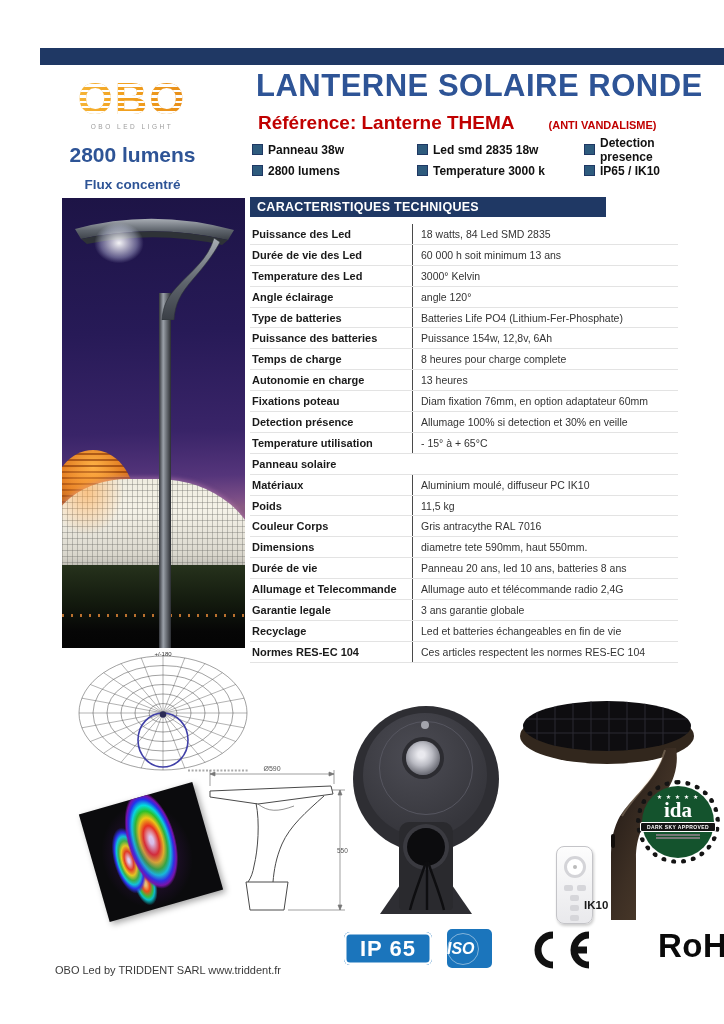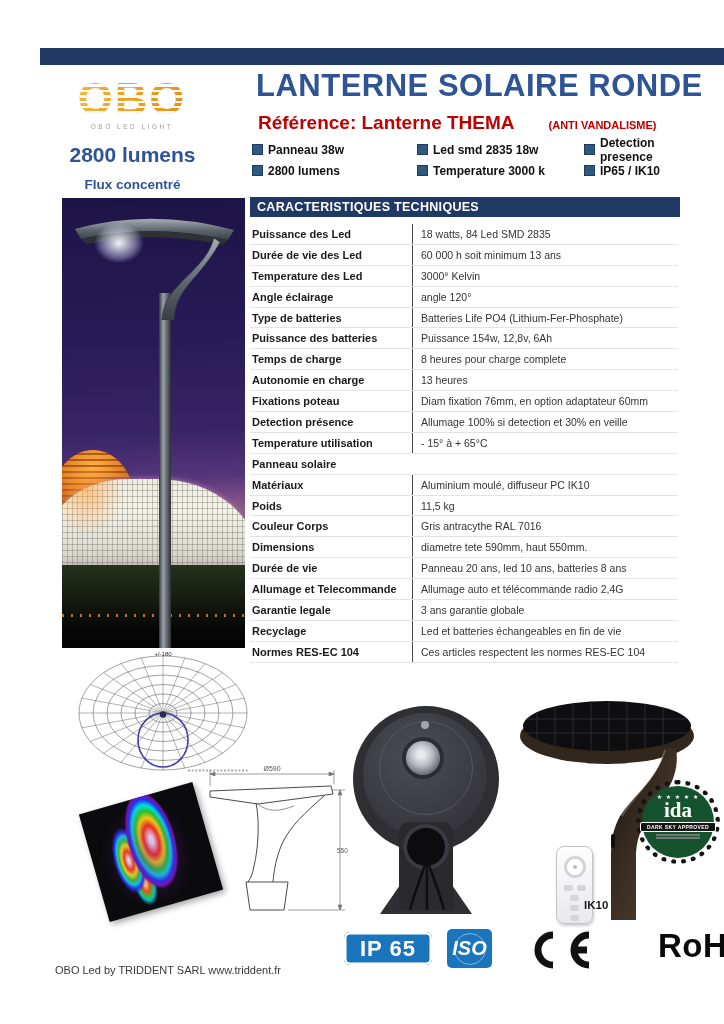--- a/index.html
+++ b/index.html
@@ -72,21 +72,21 @@
     color:var(--title-blue);letter-spacing:.5px;}
   .ref-line{position:absolute;left:258px;top:112px;width:440px;display:flex;align-items:baseline;gap:26px;}
   .ref-main{font-size:19px;font-weight:bold;color:var(--accent-red);}
   .ref-note{font-size:11px;font-weight:bold;color:var(--accent-red);padding-left:8px;}
   .features{position:absolute;left:252px;top:139px;width:452px;display:grid;
     grid-template-columns:158px 160px auto;grid-auto-rows:21px;column-gap:7px;}
   .feature{display:flex;align-items:center;gap:5px;font-size:12px;font-weight:bold;color:#111;}
   .feature .sq{width:11px;height:11px;background:#2E5B7D;border:1px solid var(--navy);flex:0 0 auto;}
 
   
-  .section-bar{position:absolute;left:250px;top:197px;width:430px;height:20px;background:var(--navy);
+  .section-bar{position:absolute;left:250px;top:197px;width:356px;height:20px;background:var(--navy);
     color:#fff;font-size:12.5px;font-weight:bold;letter-spacing:.3px;display:flex;align-items:center;padding-left:7px;}
   .spec-table{position:absolute;left:250px;top:224px;width:428px;}
   .spec-row{display:grid;grid-template-columns:162px 1fr;min-height:20.9px;align-items:center;
     border-bottom:1px solid var(--table-line);}
   .spec-label{font-size:11px;font-weight:bold;color:#1a1a1a;padding:2px 2px 2px 2px;}
   .spec-value{font-size:10.5px;color:#333;border-left:1px solid #4a4a4a;padding:2px 2px 2px 8px;align-self:stretch;display:flex;align-items:center;}
 
   
   .drawing{position:absolute;left:198px;top:760px;width:152px;height:156px;}
   .bottom-view{position:absolute;left:350px;top:700px;width:152px;height:214px;}
@@ -120,22 +120,22 @@
   .remote .pad{position:absolute;left:7px;top:9px;width:22px;height:22px;border-radius:50%;border:3px solid #d4d4d8;background:#fff;}
   .remote .pad i{position:absolute;left:6px;top:6px;width:4px;height:4px;border-radius:50%;background:#bbb;}
   .remote .btn{position:absolute;width:9px;height:6px;background:#d6d6da;border-radius:2px;}
   .ik-label{position:absolute;left:584px;top:899px;font-size:11.5px;font-weight:bold;color:#1a1a1a;}
 
   
   .ip-badge{position:absolute;left:344px;top:932px;width:88px;height:33px;background:var(--badge-blue);
     border-radius:6px;box-shadow:inset 0 0 0 2.5px #fff,inset 0 0 0 4px var(--badge-blue);
     display:flex;align-items:center;justify-content:center;color:#fff;font-weight:800;font-size:22px;letter-spacing:1px;}
   .iso-badge{position:absolute;left:447px;top:929px;width:45px;height:39px;background:var(--badge-blue);
-    border-radius:5px;display:flex;align-items:center;justify-content:center;color:#fff;font-weight:800;
-    font-style:italic;font-size:20px;}
+    border-radius:5px;display:flex;align-items:center;color:#fff;font-weight:800;
+    font-style:italic;font-size:16px;}
   .iso-badge::before{content:"";position:absolute;width:30px;height:30px;border-radius:50%;
     border:1px solid rgba(255,255,255,.45);}
   .ce-mark{position:absolute;left:521px;top:928px;width:84px;height:44px;}
   .ce-hidden{position:absolute;width:1px;height:1px;overflow:hidden;clip:rect(0 0 0 0);}
   .rohs-mark{position:absolute;left:610px;top:927px;font-size:33px;font-weight:900;color:#0a0a0a;letter-spacing:.5px;margin-left:48px;}
 
   .footer-text{position:absolute;left:55px;top:964px;font-size:11px;color:#3a3a3a;}
 
   svg text{font-family:"Liberation Sans","DejaVu Sans",sans-serif;}
 </style>

